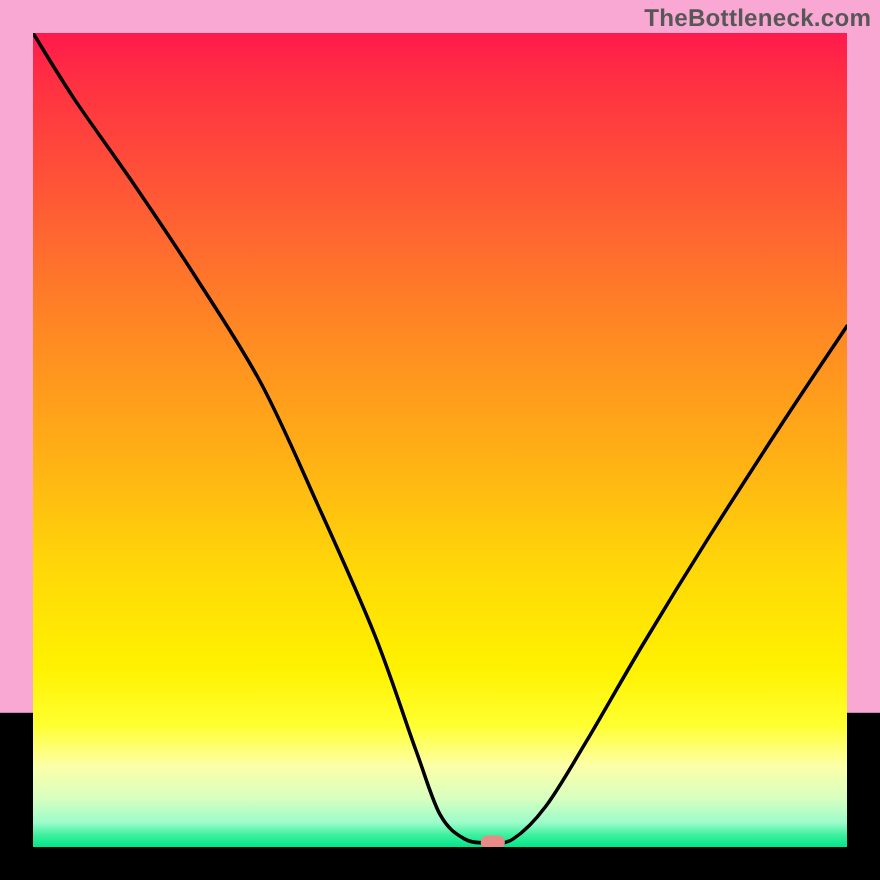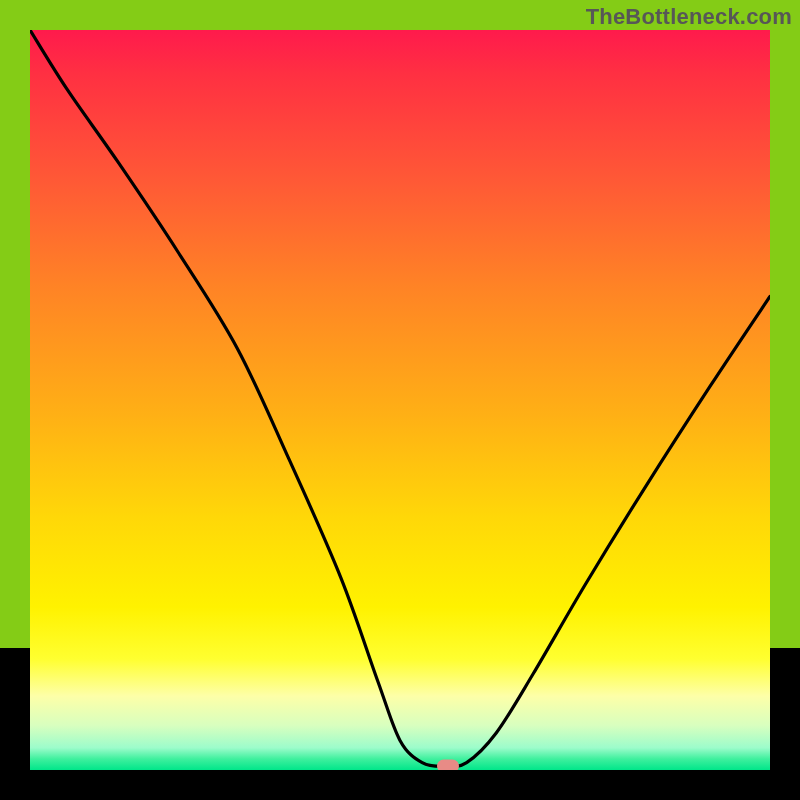--- a/index.html
+++ b/index.html
@@ -8,21 +8,21 @@
     width: 800px;
     height: 800px;
     background: #000;
     font-family: Arial, Helvetica, sans-serif;
     overflow: hidden;
   }
   .frame {
     position: relative;
     width: 800px;
     height: 648px;
-    background: #84cc16;
+    background: #f9a8d4;
   }
   .attribution {
     position: absolute;
     top: 4px;
     right: 8px;
     color: #575757;
     font-size: 22px;
     font-weight: 600;
     letter-spacing: 0.2px;
     z-index: 10;

